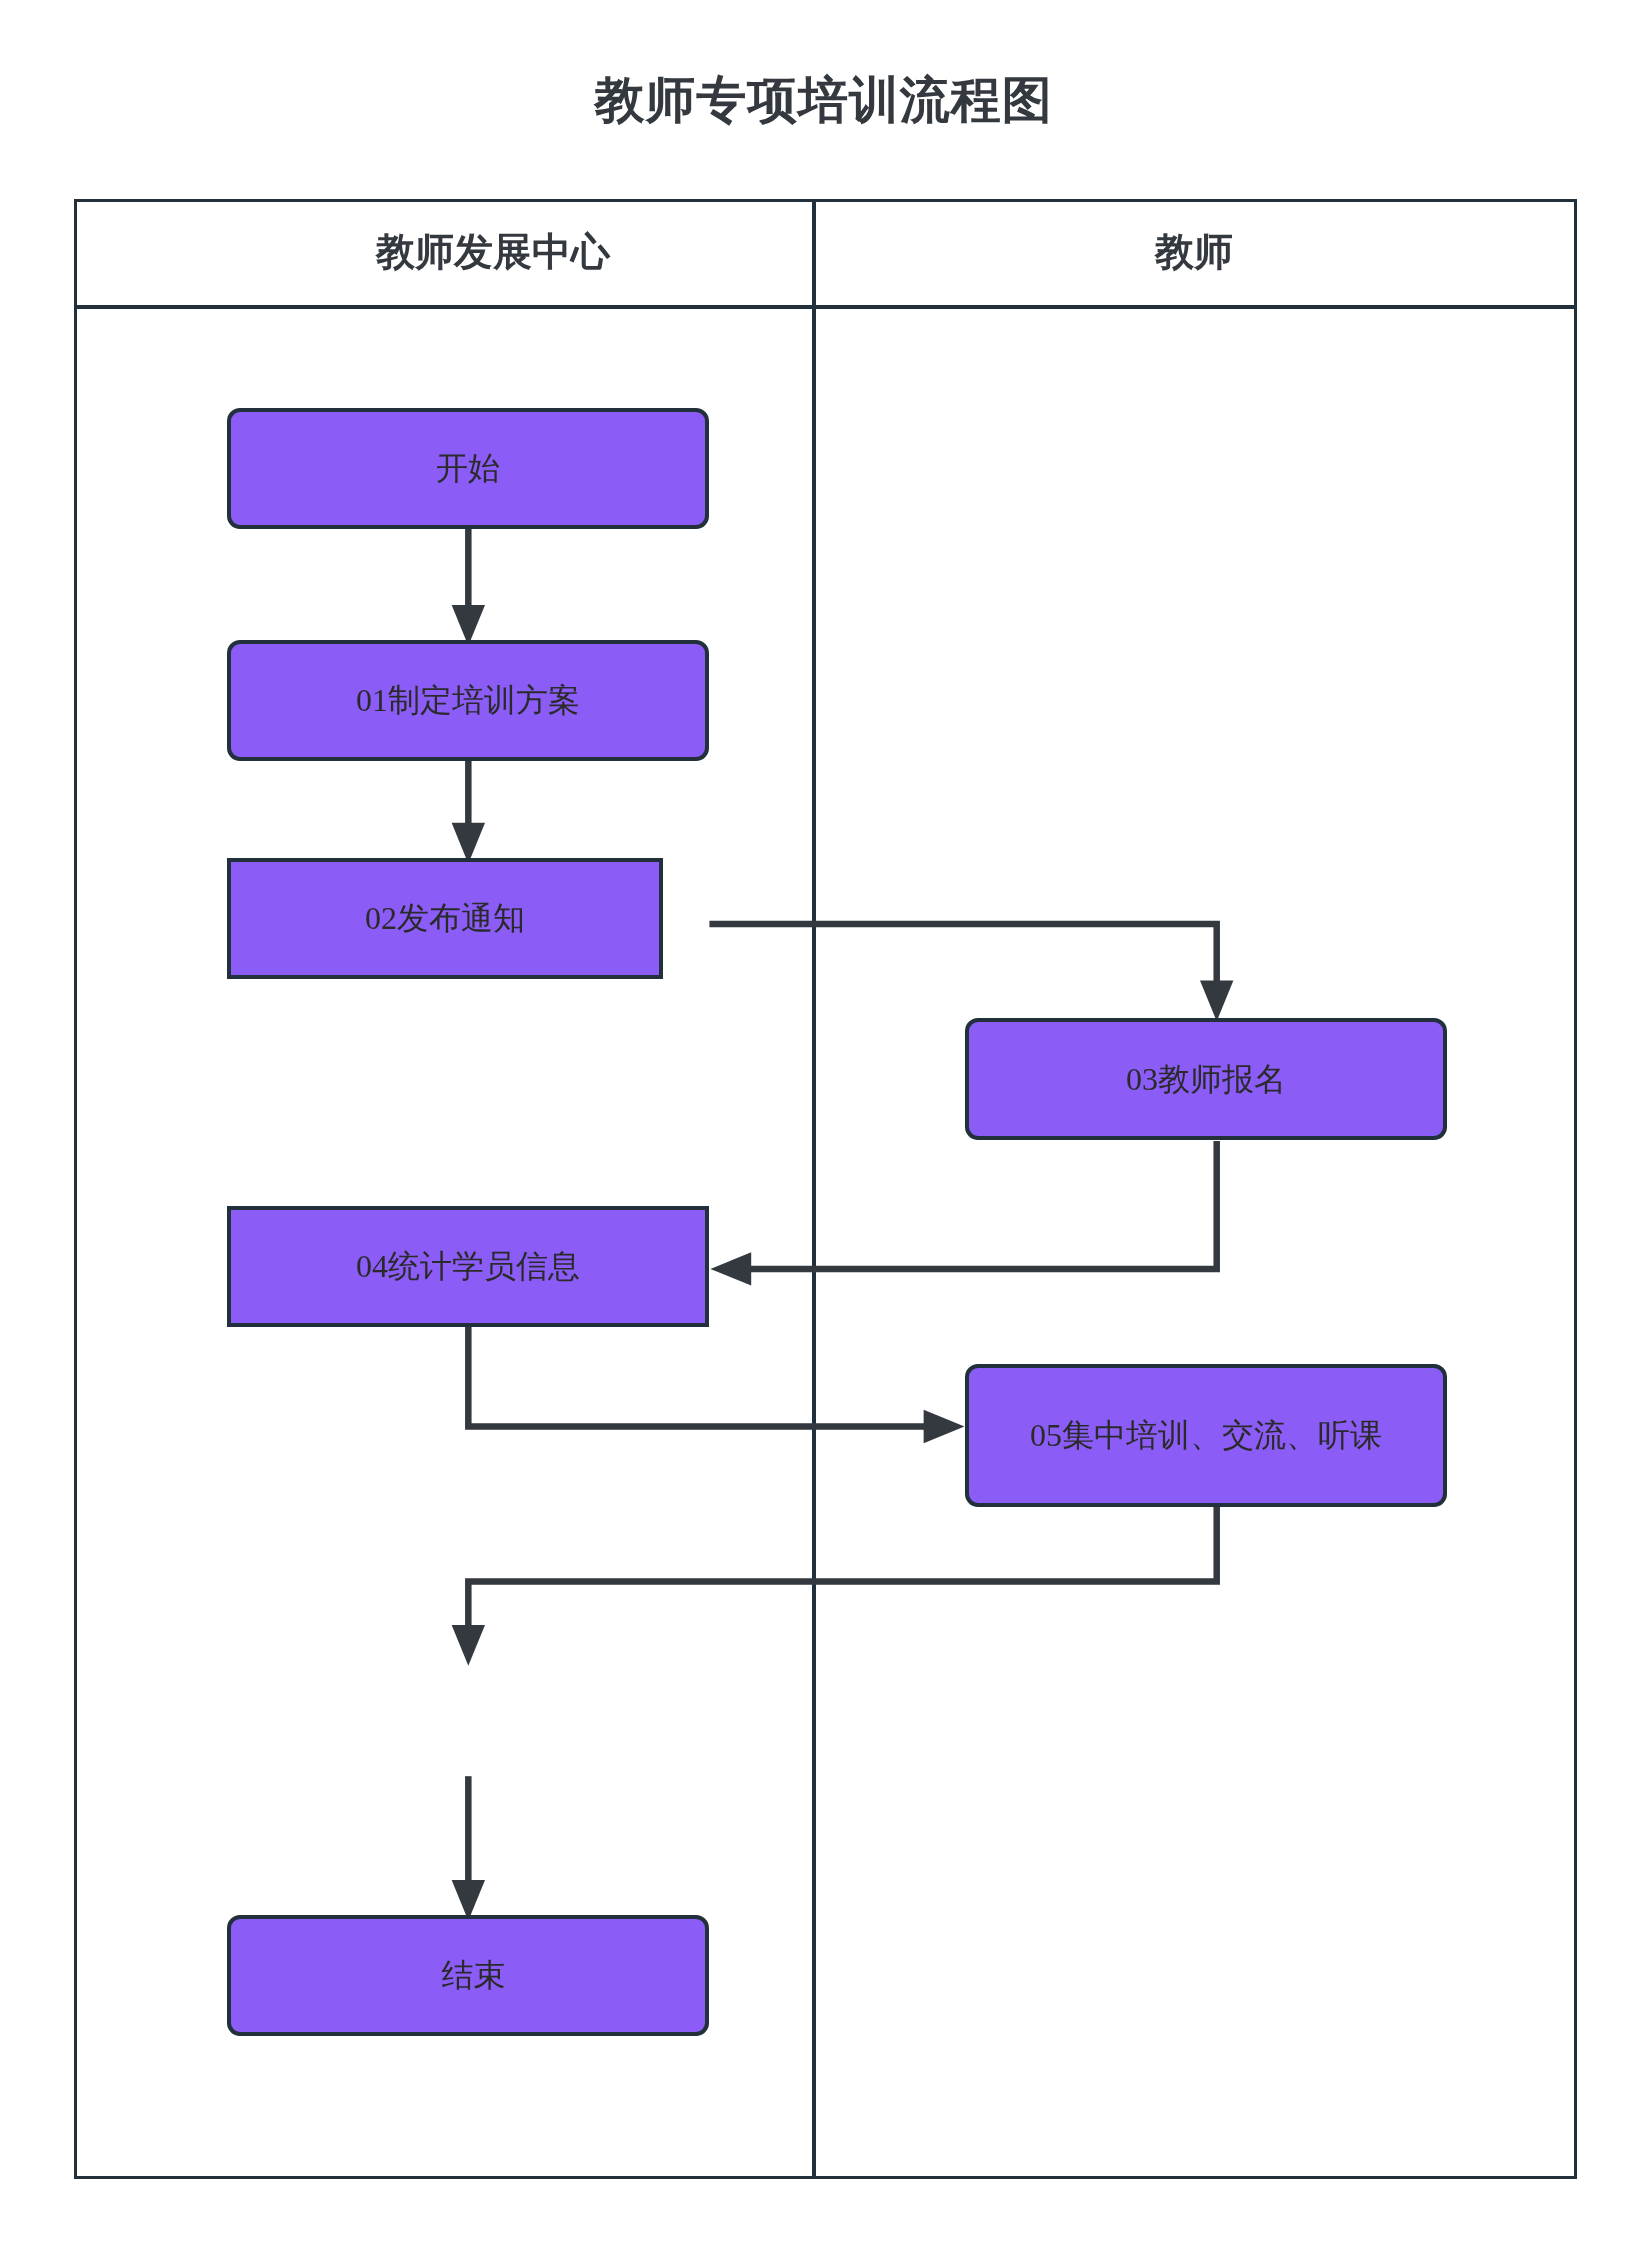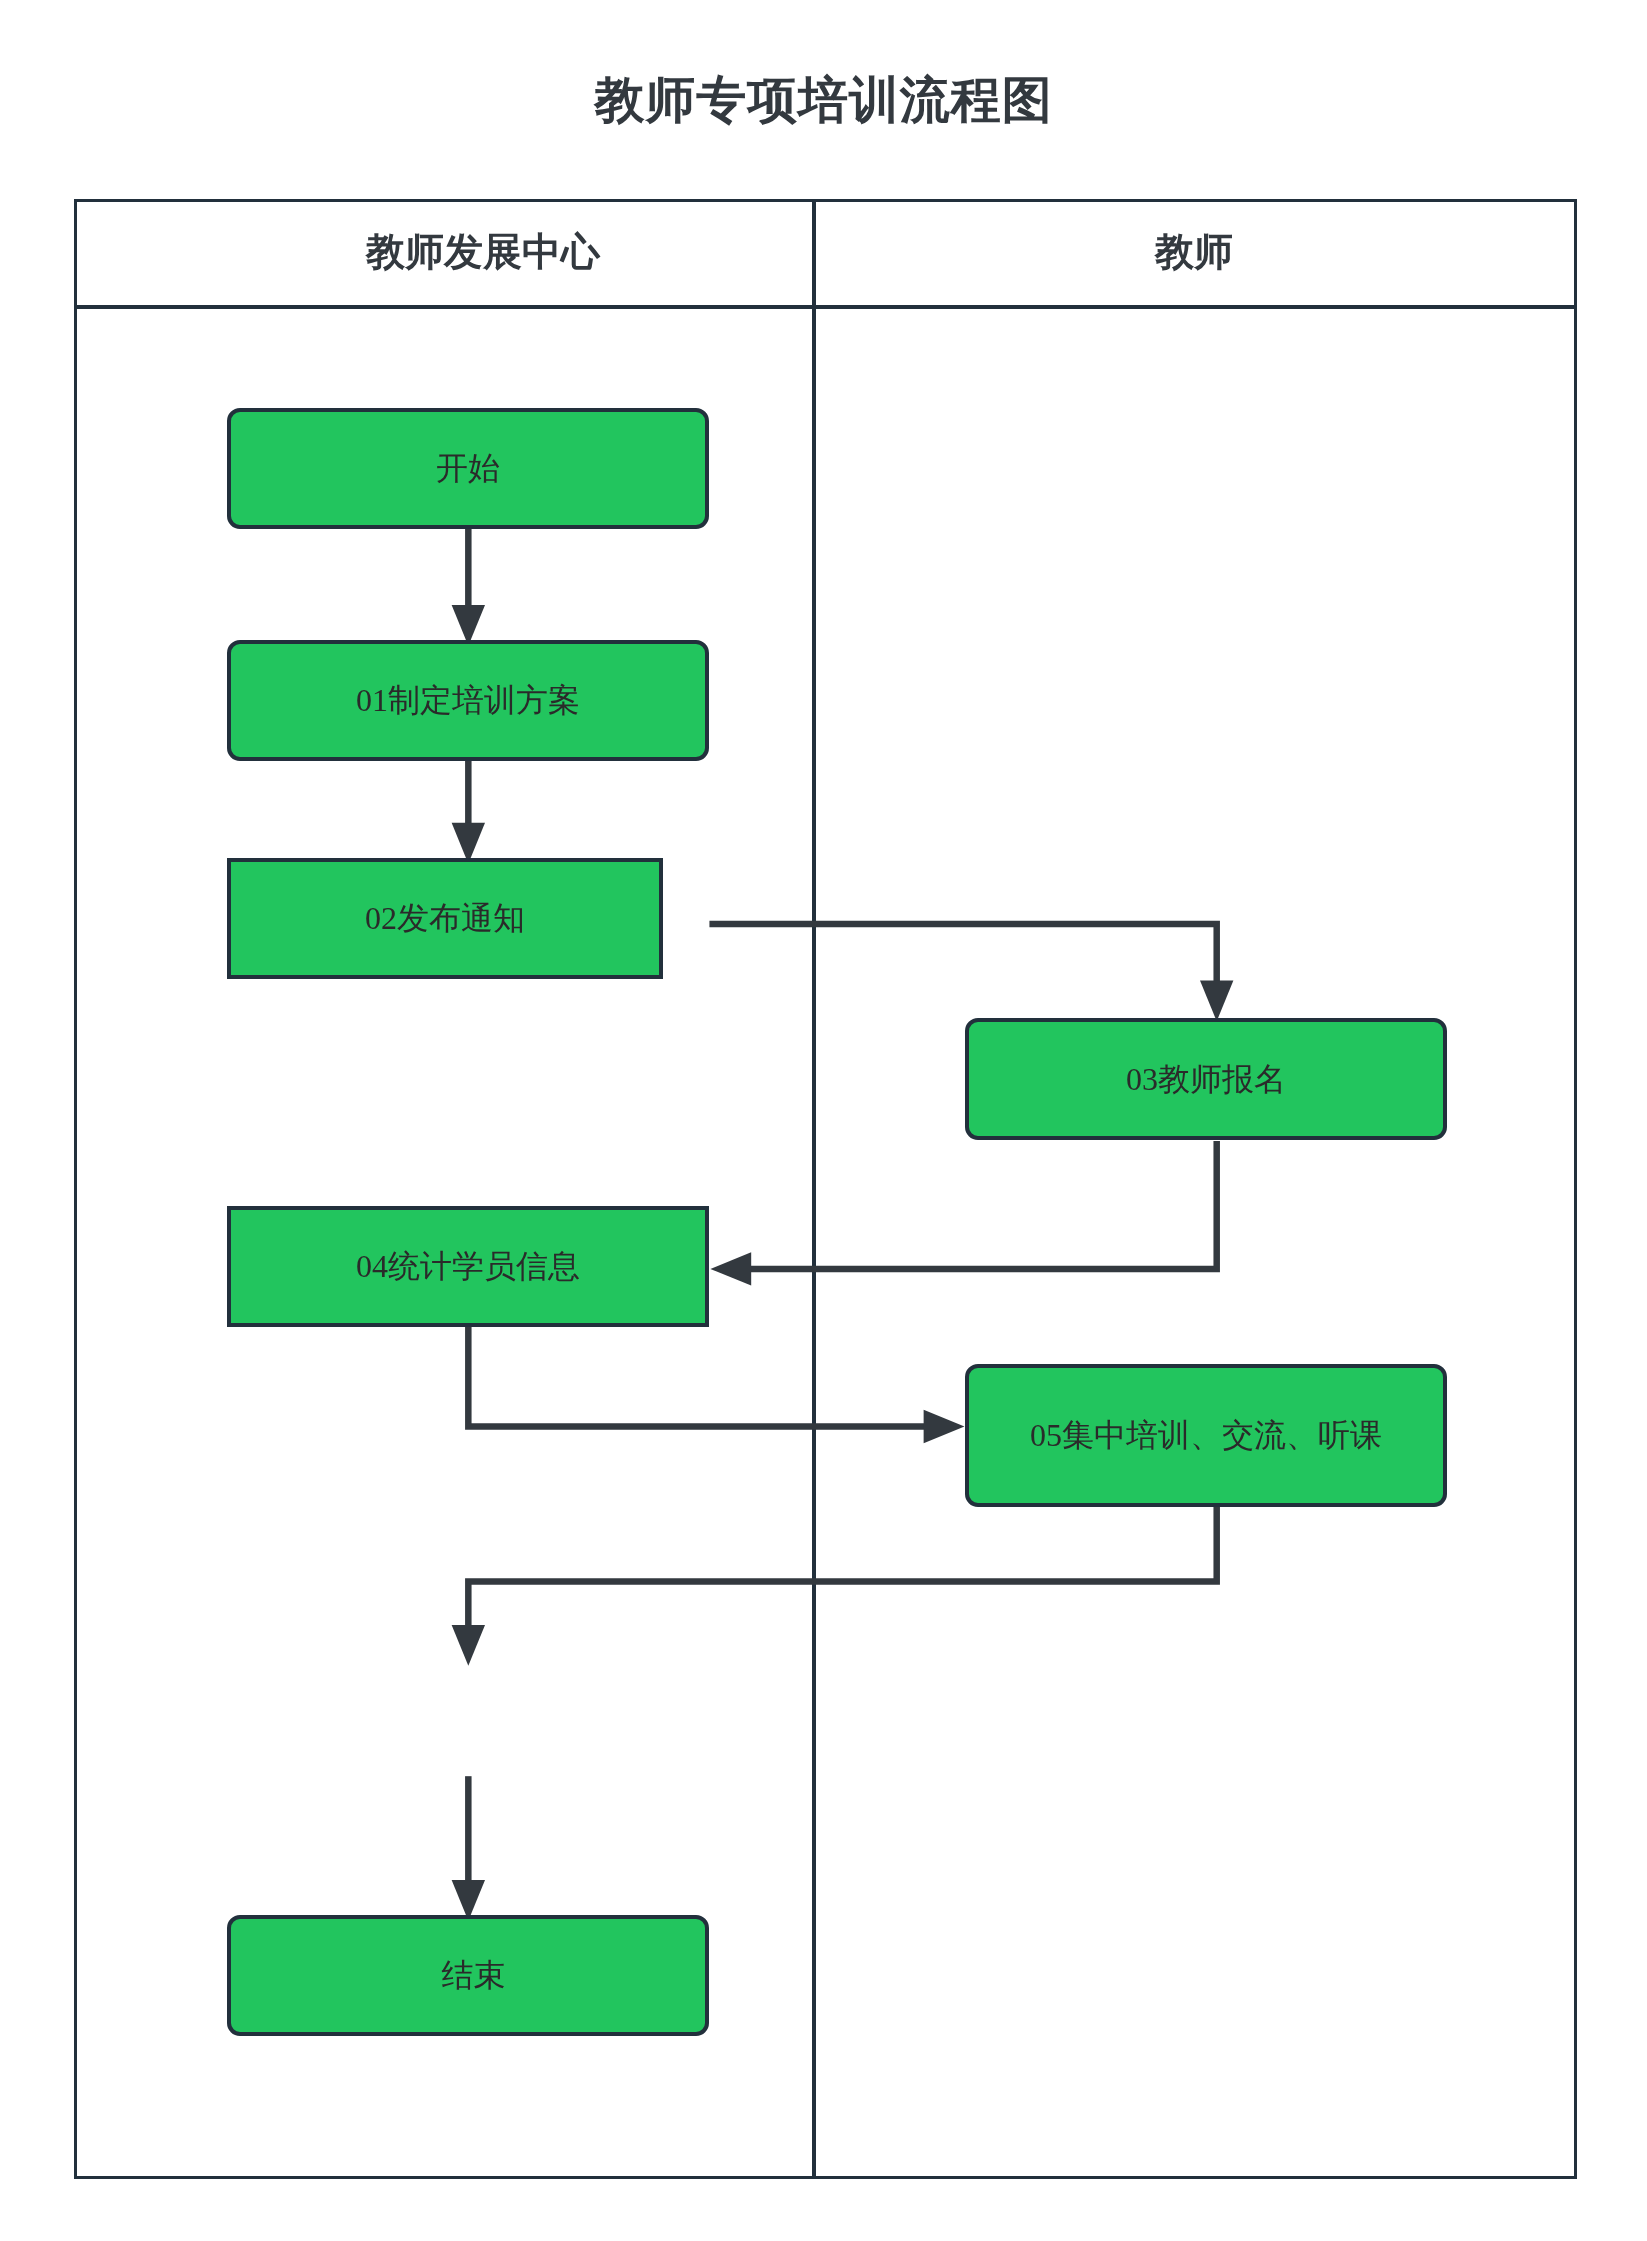--- a/index.html
+++ b/index.html
@@ -19,26 +19,26 @@
   .header-rule{
     position:absolute;left:74px;top:305px;width:1503px;height:3.7px;background:#22303c;
   }
   .lane-divider{
     position:absolute;left:812px;top:199px;width:3.7px;height:1980px;background:#22303c;
   }
   .lane-head{
     position:absolute;top:199px;height:106px;line-height:106px;text-align:center;
     font-family:"Liberation Sans",sans-serif;font-weight:bold;font-size:39px;color:#33393f;
   }
-  .lane-head.left{left:86px;width:794px;}
+  .lane-head.left{left:96px;width:794px;}
   .lane-head.right{left:815px;width:758px;}
 
   .node{
     position:absolute;box-sizing:border-box;
-    background:#22c55e;border:4.6px solid #22303c;
+    background:#8b5cf6;border:4.6px solid #22303c;
     display:flex;align-items:center;justify-content:center;text-align:center;
     font-family:"Liberation Serif",serif;font-size:32px;color:#2a2a2a;
     line-height:1.32;padding:3.7px 13px;
   }
   .node.round{border-radius:13px;}
   .node.square{border-radius:0;}
 
   svg.edges{position:absolute;left:0;top:0;width:1647px;height:2242px;pointer-events:none;}
   svg.edges path{fill:none;stroke:#33393f;stroke-width:7;}
   svg.edges polygon{fill:#33393f;}

